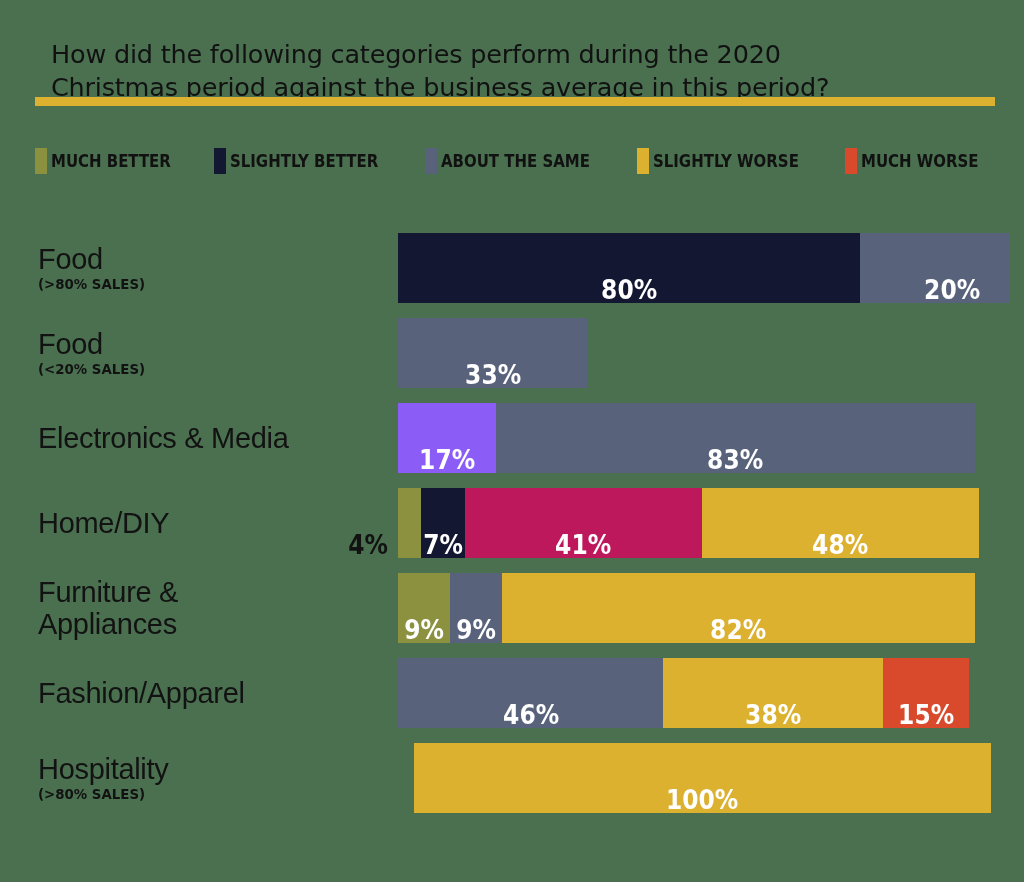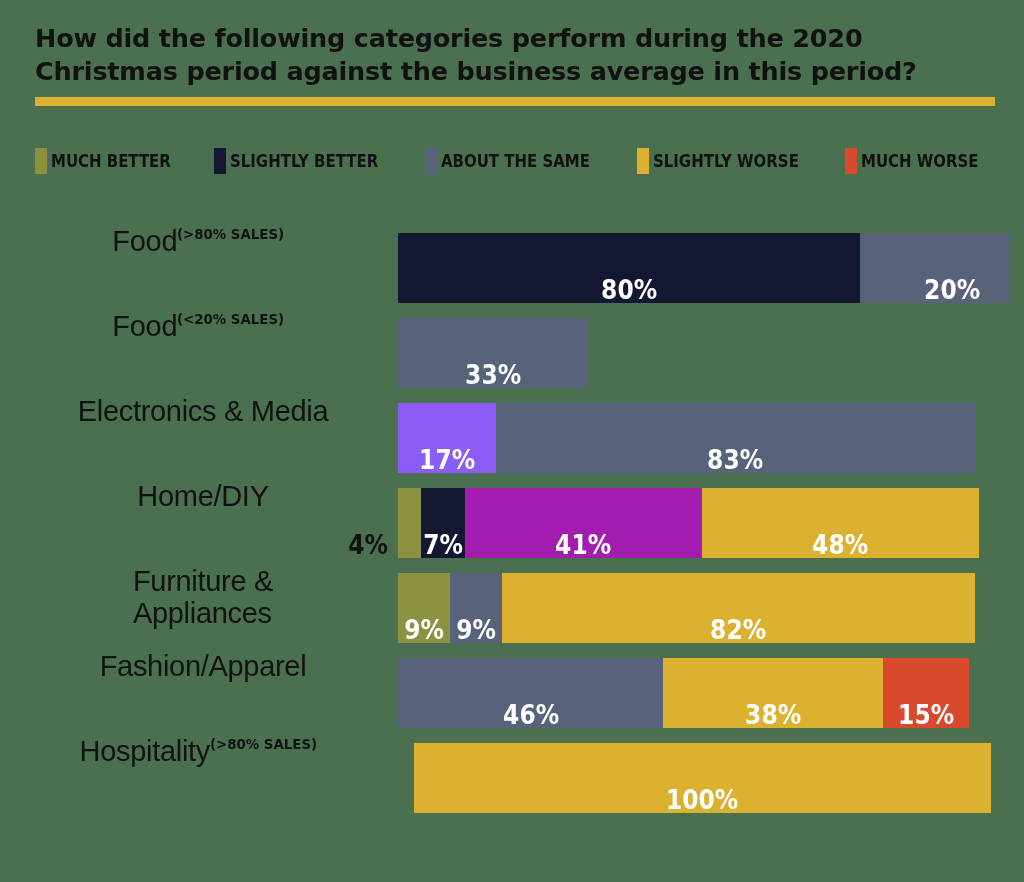--- a/index.html
+++ b/index.html
@@ -25,26 +25,26 @@
 
   
   .title-block {
     position: absolute;
     left: 35px;
     top: 22px;
     width: 960px;
   }
   .chart-title {
     font-family: "DejaVu Sans", sans-serif;
-    font-weight: bold;
+    font-weight: normal;
     font-size: 25.5px;
     line-height: 33px;
     color: #111111;
     letter-spacing: -0.2px;
-    margin: 0;
+    margin: 16px;
     white-space: pre-line;
   }
   .title-rule {
     position: absolute;
     left: 35px;
     top: 97px;
     width: 960px;
     height: 9px;
     background: #dcb12f;
   }
@@ -93,21 +93,21 @@
     position: relative;
     height: 85px;
   }
   .row-label {
     position: absolute;
     left: 38px;
     width: 330px;
     top: 0;
     height: 85px;
     display: flex;
-    flex-direction: row;
+    flex-direction: column;
     justify-content: center;
     align-items: flex-start;
   }
   .row-label-main {
     font-family: "Liberation Sans", sans-serif;
     font-weight: 400;
     font-size: 29px;
     line-height: 32px;
     color: #121212;
     letter-spacing: -0.3px;
@@ -232,21 +232,21 @@
         <div class="row-label">
           <div class="row-label-main">Home/DIY</div>
         </div>
         <div class="bar-track">
           <div class="seg" style="background: rgb(140, 145, 64); flex: 0 0 4%;">
             <span class="seg-label outside">4%</span>
           </div>
           <div class="seg" style="background: rgb(20, 23, 49); flex: 0 0 7%;">
             <span class="seg-label">7%</span>
           </div>
-          <div class="seg" style="background: #a21caf; flex: 0 0 41%;">
+          <div class="seg" style="background: #be185d; flex: 0 0 41%;">
             <span class="seg-label">41%</span>
           </div>
           <div class="seg" style="background: rgb(220, 177, 47); flex: 0 0 48%;">
             <span class="seg-label">48%</span>
           </div>
         </div>
       </div>
       <div class="row">
         <div class="row-label">
           <div class="row-label-main">Furniture &amp;

